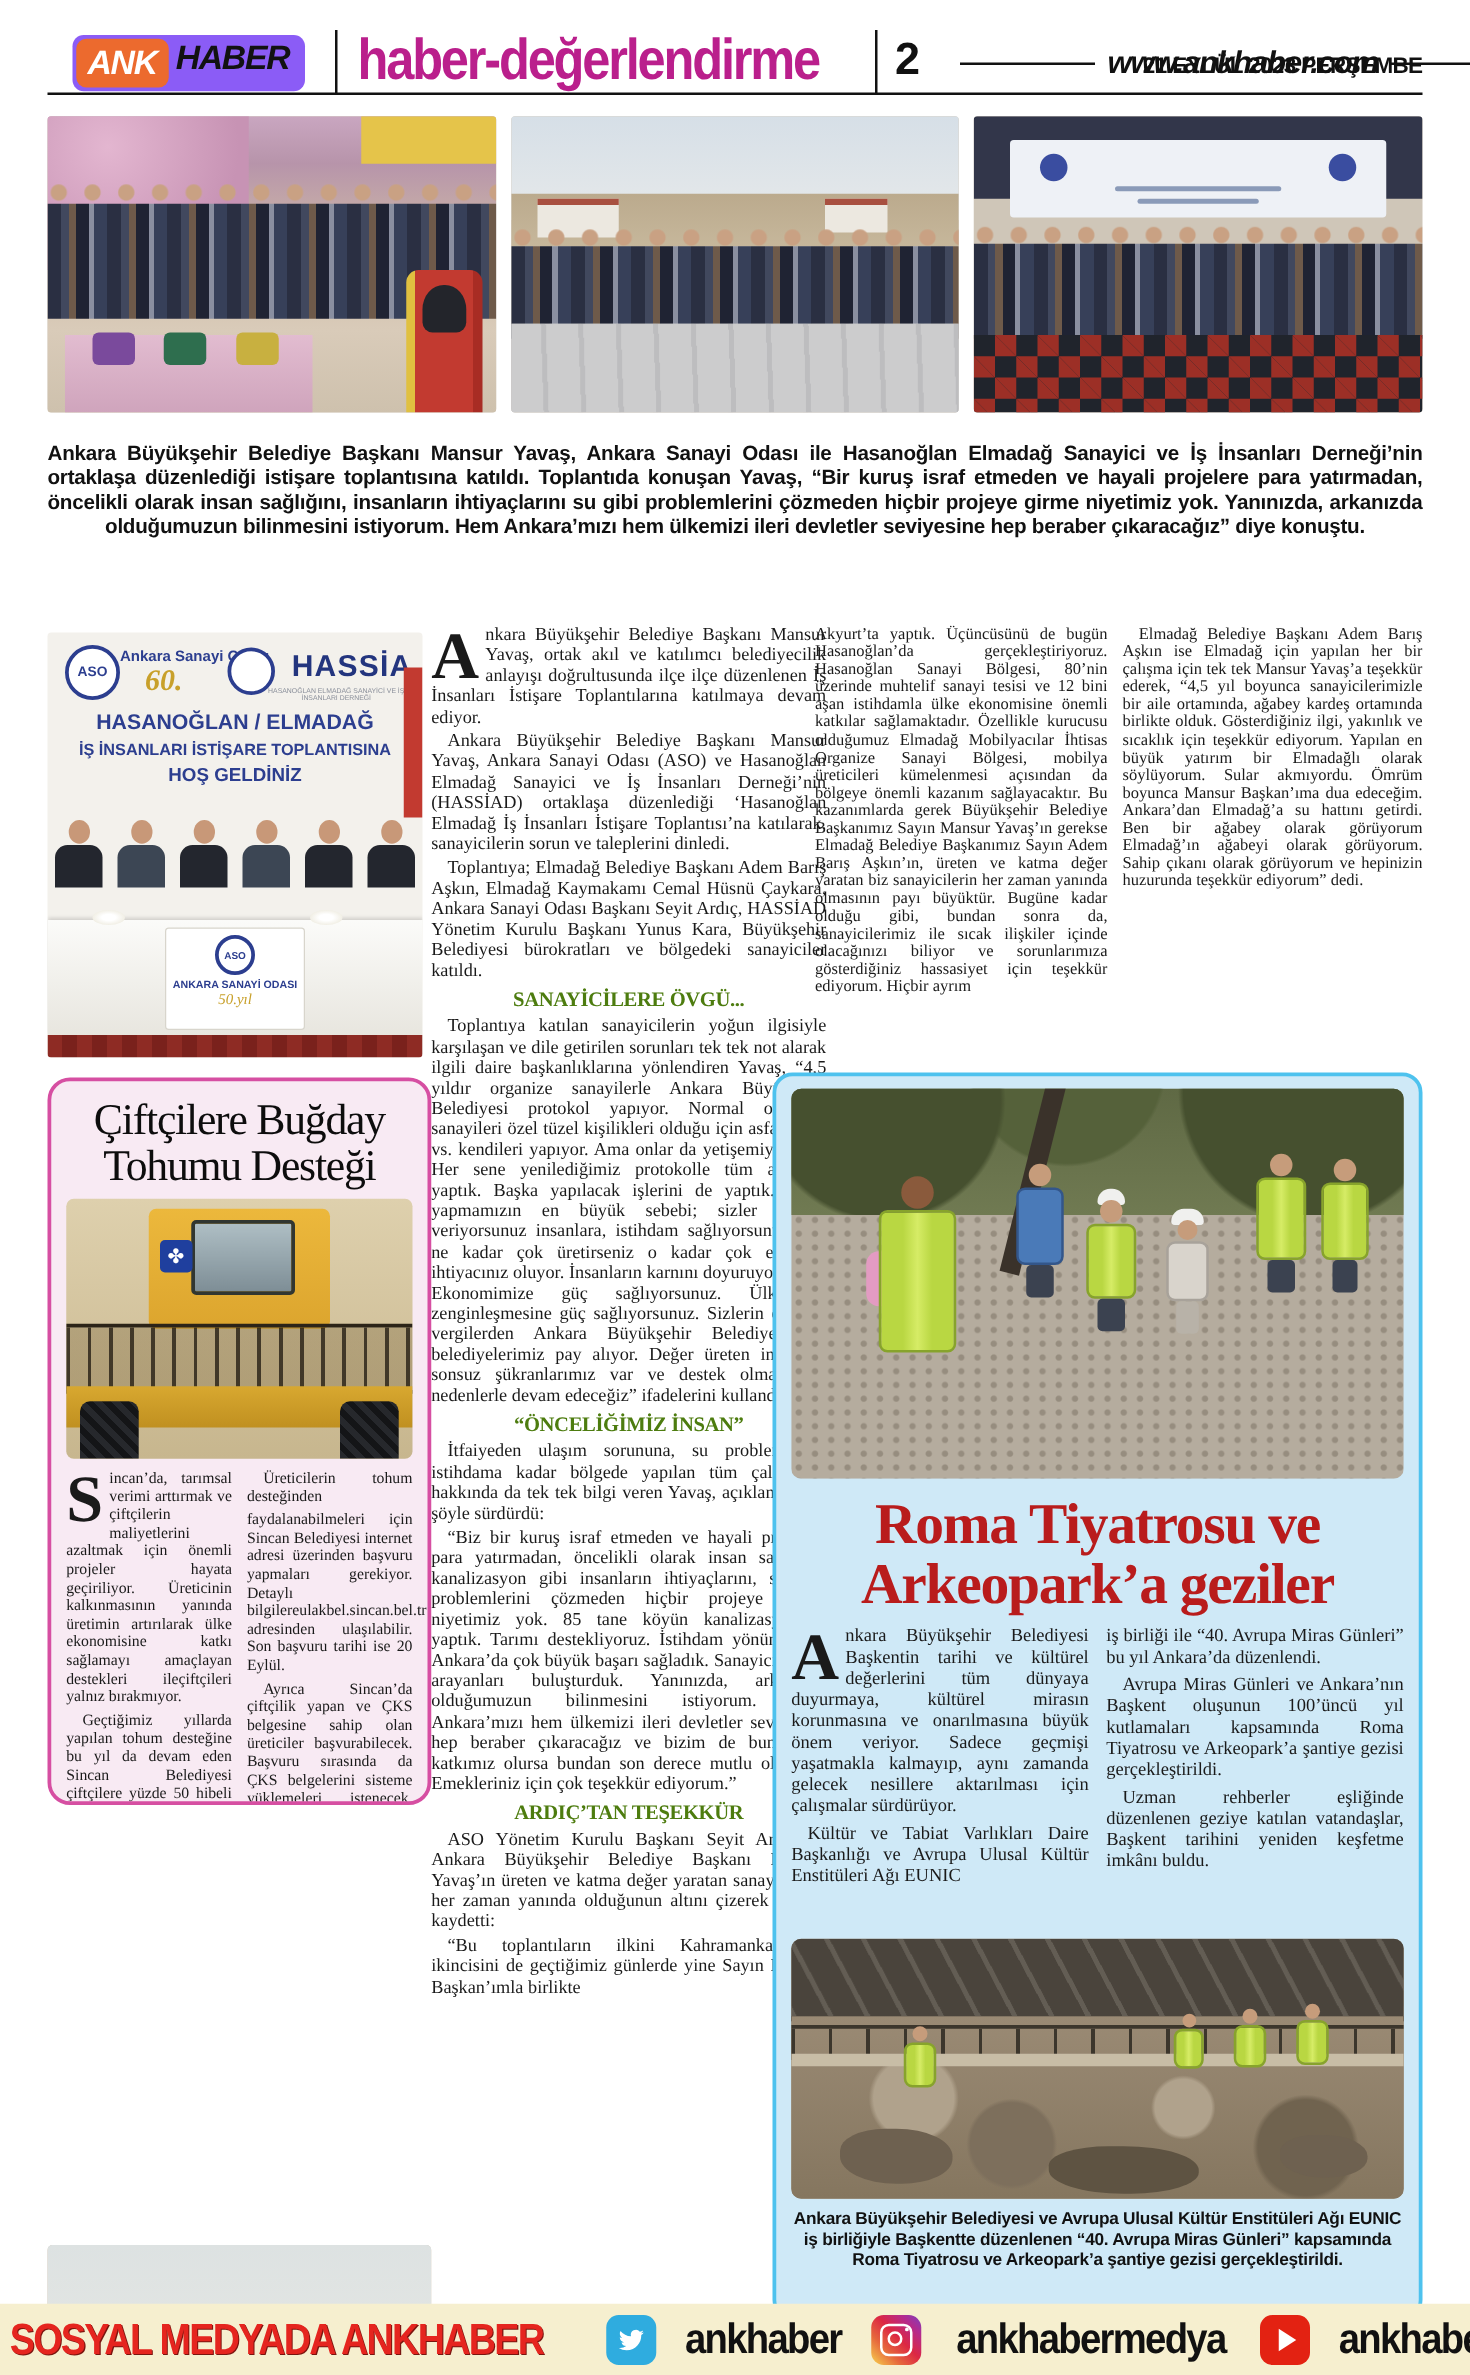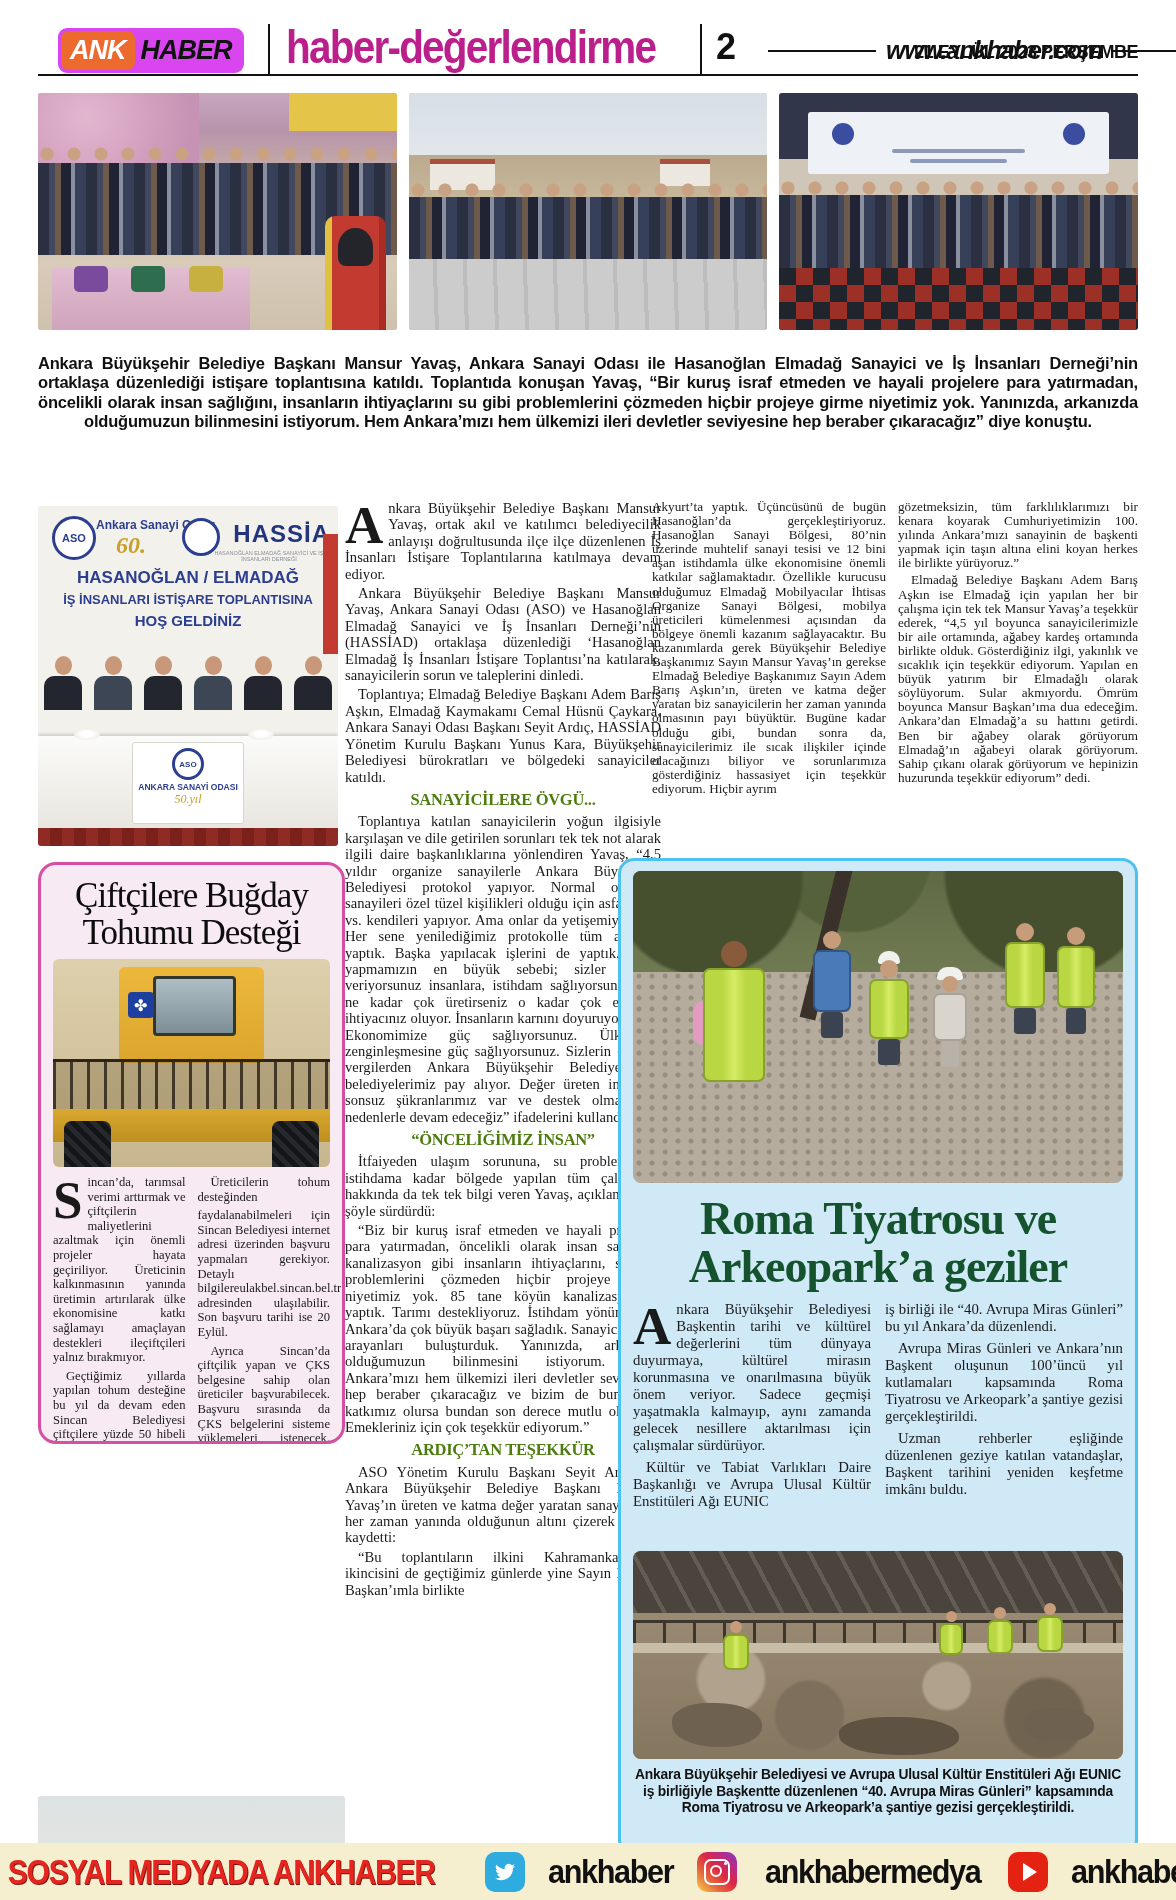--- a/index.html
+++ b/index.html
@@ -1,21 +1,21 @@
 <!DOCTYPE html>
 <html lang="tr"><head>
 <meta charset="utf-8">
 <style>
   html,body{margin:0;padding:0;background:#e8e8e8;}
   .page{position:relative;width:1176px;height:1900px;background:#ffffff;margin:0 auto;
         font-family:"Liberation Serif",serif;color:#1a1a1a;overflow:hidden;}
   .abs{position:absolute;}
   
   .header{position:absolute;left:38px;top:26px;width:1100px;height:48px;border-bottom:2px solid #111;}
-  .logo{position:absolute;left:20px;top:2px;display:flex;align-items:center;background:#d946ef;border-radius:9px;padding:3px 10px 3px 3px;}
+  .logo{position:absolute;left:20px;top:2px;display:flex;align-items:flex-start;background:#8b5cf6;border-radius:9px;padding:3px 10px 3px 3px;}
   .logo-ank{background:#ec6a2e;color:#fff;font-family:"Liberation Sans",sans-serif;font-weight:bold;font-style:italic;
             font-size:27px;padding:4px 9px;border-radius:8px;letter-spacing:-1px;}
   .logo-haber{color:#121212;font-family:"Liberation Sans",sans-serif;font-weight:bold;font-style:italic;
               font-size:27px;padding:0 2px 0 6px;letter-spacing:-1px;}
   .vdiv{position:absolute;top:-2px;width:2px;height:52px;background:#111;}
   .section-title{position:absolute;left:248px;top:-6px;color:#ba1f8c;font-family:"Liberation Sans",sans-serif;
                  font-weight:bold;font-size:46px;letter-spacing:-2px;transform:scaleX(.88);transform-origin:left center;white-space:nowrap;}
   .pagenum{position:absolute;left:678px;top:0px;font-family:"Liberation Sans",sans-serif;font-weight:bold;font-size:36px;color:#111;}
   .site-wrap{position:absolute;left:730px;top:10px;display:flex;align-items:center;gap:10px;}
   .hr-dash{height:2px;background:#111;}
@@ -119,21 +119,21 @@
      background-image:radial-gradient(circle at 6px 6px,rgba(120,110,96,.5) 2px,rgba(0,0,0,0) 3px);background-size:13px 11px;}
   .r-foliage{position:absolute;left:0;right:0;top:-30px;height:42%;
      background:radial-gradient(circle at 15% 30%,#46502f 22%,rgba(0,0,0,0) 23%),radial-gradient(circle at 45% 10%,#55613a 26%,rgba(0,0,0,0) 27%),radial-gradient(circle at 85% 25%,#46502f 24%,rgba(0,0,0,0) 25%),linear-gradient(#5a6440,#707a52);}
   .r-trunk{position:absolute;left:38%;top:-4%;width:16px;height:52%;background:#3a322a;transform:rotate(14deg);}
   .person{position:absolute;text-align:center;}
   .person .head{display:block;width:18px;height:18px;border-radius:50%;background:#c69c7b;margin:0 auto 1px;}
   .person .helmet{display:block;width:22px;height:13px;border-radius:11px 11px 3px 3px;background:#f0f0ee;margin:0 auto -4px;}
   .person .vest{display:block;border-radius:7px;background:linear-gradient(90deg,#b9d742 30%,#d6ec66 50%,#b9d742 70%);border:2px solid #87a32c;margin:0 auto;}
   .person .legs{display:block;height:26px;background:#3b4250;border-radius:4px;margin:0 auto;}
   .r-backpack{position:absolute;width:34px;height:44px;background:#e39bc2;border-radius:10px;}
-  .roma-headline{text-align:center;font-weight:bold;font-size:46px;line-height:48px;letter-spacing:-1px;color:#14532d;margin:12px 0 10px;}
+  .roma-headline{text-align:center;font-weight:bold;font-size:46px;line-height:48px;letter-spacing:-1px;color:#b91c1c;margin:12px 0 10px;}
   .roma-body{display:flex;gap:14px;height:246px;overflow:hidden;}
   .roma-body .rcol{flex:1;font-size:14.8px;line-height:17px;text-align:justify;}
   .roma-body p{margin:0 0 5px;}
   .roma-photo-bottom{height:208px;border-radius:8px;background:#9a8a74;margin-top:4px;}
   .rb-roof{position:absolute;left:0;right:0;top:0;height:30%;background:repeating-linear-gradient(62deg,rgba(230,225,210,.16) 0 4px,rgba(0,0,0,0) 4px 26px),#4a443c;border-bottom:4px solid #332e28;}
   .rb-dig{position:absolute;left:0;right:0;top:30%;bottom:0;background:
      radial-gradient(circle at 20% 45%,#b0a28c 8%,rgba(0,0,0,0) 9%),radial-gradient(circle at 36% 70%,#7d6f5c 10%,rgba(0,0,0,0) 11%),
      radial-gradient(circle at 64% 50%,#b0a28c 7%,rgba(0,0,0,0) 8%),radial-gradient(circle at 84% 72%,#70634f 9%,rgba(0,0,0,0) 10%),
      linear-gradient(#9a8a74,#85765f);}
   .rb-walk{position:absolute;left:0;right:0;top:44%;height:10px;background:#c8bda6;box-shadow:0 -10px 0 -8px #6a604e;}
@@ -283,21 +283,20 @@
     <h3 class="red-sub">ARDIÇ’TAN TEŞEKKÜR</h3>
     <p class="ind">ASO Yönetim Kurulu Başkanı Seyit Ardıç da Ankara Büyükşehir Belediye Başkanı Mansur Yavaş’ın üreten ve katma değer yaratan sanayicilerin her zaman yanında olduğunun altını çizerek şunları kaydetti:</p>
     <p class="ind">“Bu toplantıların ilkini Kahramankazan’da, ikincisini de geçtiğimiz günlerde yine Sayın Mansur Başkan’ımla birlikte</p>
   </div>
 
   <div class="col col2">
     <p>Akyurt’ta yaptık. Üçüncüsünü de bugün Hasanoğlan’da gerçekleştiriyoruz. Hasanoğlan Sanayi Bölgesi, 80’nin üzerinde muhtelif sanayi tesisi ve 12 bini aşan istihdamla ülke ekonomisine önemli katkılar sağlamaktadır. Özellikle kurucusu olduğumuz Elmadağ Mobilyacılar İhtisas Organize Sanayi Bölgesi, mobilya üreticileri kümelenmesi açısından da bölgeye önemli kazanım sağlayacaktır. Bu kazanımlarda gerek Büyükşehir Belediye Başkanımız Sayın Mansur Yavaş’ın gerekse Elmadağ Belediye Başkanımız Sayın Adem Barış Aşkın’ın, üreten ve katma değer yaratan biz sanayicilerin her zaman yanında olmasının payı büyüktür. Bugüne kadar olduğu gibi, bundan sonra da, sanayicilerimiz ile sıcak ilişkiler içinde olacağınızı biliyor ve sorunlarımıza gösterdiğiniz hassasiyet için teşekkür ediyorum. Hiçbir ayrım</p>
   </div>
 
   <div class="col col3">
-    <p>gözetmeksizin, tüm farklılıklarımızı bir kenara koyarak Cumhuriyetimizin 100. yılında Ankara’mızı sanayinin de başkenti yapmak için taşın altına elini koyan herkes ile birlikte yürüyoruz.”</p>
     <p class="ind">Elmadağ Belediye Başkanı Adem Barış Aşkın ise Elmadağ için yapılan her bir çalışma için tek tek Mansur Yavaş’a teşekkür ederek, “4,5 yıl boyunca sanayicilerimizle bir aile ortamında, ağabey kardeş ortamında birlikte olduk. Gösterdiğiniz ilgi, yakınlık ve sıcaklık için teşekkür ediyorum. Yapılan en büyük yatırım bir Elmadağlı olarak söylüyorum. Sular akmıyordu. Ömrüm boyunca Mansur Başkan’ıma dua edeceğim. Ankara’dan Elmadağ’a su hattını getirdi. Ben bir ağabey olarak görüyorum Elmadağ’ın ağabeyi olarak görüyorum. Sahip çıkanı olarak görüyorum ve hepinizin huzurunda teşekkür ediyorum” dedi.</p>
   </div>
 
   <div class="wheat-box">
     <h2 class="wheat-headline">Çiftçilere Buğday Tohumu Desteği</h2>
     <div class="photo wheat-photo">
       <div class="ch-body"></div>
       <div class="ch-cab"></div>
       <div class="ch-logo">✤</div>
       <div class="ch-reel"></div>

